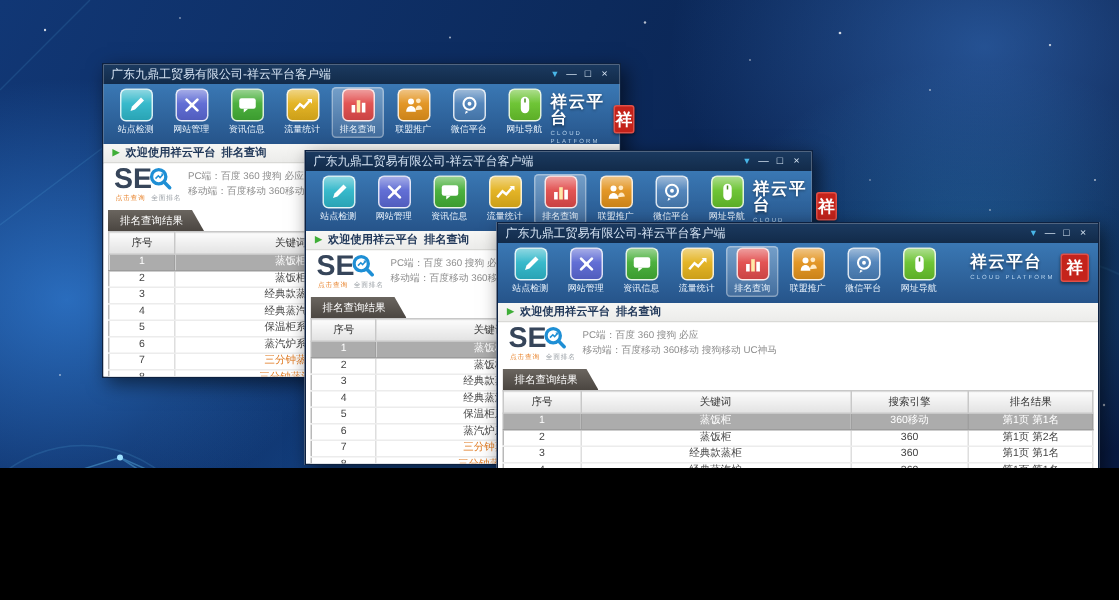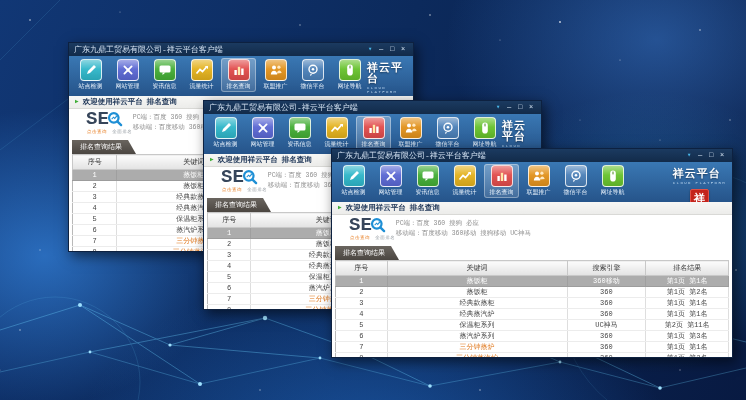--- a/index.html
+++ b/index.html
@@ -1,17 +1,17 @@
 <!DOCTYPE html>
 <html><head>
 <meta charset="utf-8">
 <style>
   html,body{margin:0;padding:0;background:#000;}
-  .scene{position:relative;width:746px;height:400px;overflow:hidden;
-    font-family:Liberation Mono, monospace;
+  .scene{position:relative;width:746px;height:312px;overflow:hidden;
+    font-family:Liberation Sans, sans-serif;
     background:
       radial-gradient(260px 210px at 6% 64%, rgba(64,156,255,.55), rgba(64,156,255,0) 70%),
       radial-gradient(430px 270px at 50% 114%, rgba(40,130,235,.50), rgba(40,130,235,0) 70%),
       radial-gradient(300px 220px at 88% 10%, rgba(70,140,230,.45), rgba(70,140,230,0) 70%),
       radial-gradient(250px 200px at 87% 58%, rgba(60,190,255,.32), rgba(60,190,255,0) 70%),
       linear-gradient(115deg,#113775 0%, #0c2a5c 45%, #081a42 100%);}
   .bgsvg{position:absolute;left:0;top:0;width:746px;height:400px;}
 
   
   .win{position:absolute;height:208px;display:flex;flex-direction:column;
@@ -27,34 +27,34 @@
     display:flex;align-items:flex-start;padding:2px 4px 0 4px;}
   .tools{display:flex;gap:2px;}
   .tool{width:35px;text-align:center;padding:1px 0 1px;border-radius:3px;cursor:pointer;}
   .tool.active{background:linear-gradient(180deg,rgba(255,255,255,.30),rgba(255,255,255,.12));
     box-shadow:inset 0 0 0 1px rgba(255,255,255,.35);}
   .tile{width:22px;height:22px;margin:0 auto;border-radius:4px;border:1px solid rgba(255,255,255,.8);
     box-sizing:border-box;display:flex;align-items:center;justify-content:center;}
   .tile svg{width:14px;height:14px;display:block;}
   .tlabel{font-size:6.5px;color:#eaf3fc;margin-top:1px;white-space:nowrap;transform:scale(.92);}
 
-  .brand{margin-left:auto;display:flex;align-items:center;gap:4px;margin-top:5px;padding-right:2px;flex-direction:column;}
+  .brand{margin-left:auto;display:flex;align-items:center;gap:4px;margin-top:5px;padding-right:2px;}
   .brand-name{font-size:11px;font-weight:bold;color:#fff;letter-spacing:1px;text-shadow:0 1px 2px rgba(0,0,0,.45);line-height:11px;}
   .brand-sub{font-size:4px;color:#b8d4ee;letter-spacing:1.4px;margin-top:1px;}
   .seal{width:17px;height:17px;background:#c4231b;border:1px solid #e05048;border-radius:2px;
     color:#fff;font-size:11px;font-weight:bold;display:flex;align-items:center;justify-content:center;
     box-shadow:0 1px 2px rgba(0,0,0,.4);}
 
   .breadcrumb{height:12px;flex:0 0 12px;display:flex;align-items:center;gap:4px;padding:0 6px;
     background:linear-gradient(#f7f7f5,#ececea);border-bottom:1px solid #d9d9d6;
     font-size:7.5px;font-weight:bold;color:#22395a;}
   .flag{color:#3fae37;font-size:6px;line-height:6px;}
 
   .seo-bar{height:27px;flex:0 0 27px;background:#fff;display:flex;align-items:center;padding:0 7px;overflow:hidden;}
-  .seo-logo{position:relative;display:flex;align-items:flex-end;padding-bottom:6px;margin-left:10px;}
+  .seo-logo{position:relative;display:flex;align-items:flex-end;padding-bottom:6px;}
   .se{font-size:19px;font-weight:bold;color:#36455a;line-height:17px;}
   .mag{margin-left:-2px;display:flex;}
   .tag{position:absolute;left:1px;bottom:0;font-size:4.5px;letter-spacing:.5px;white-space:nowrap;}
   .tag-a{color:#e8822a;} .tag-b{color:#9aa0a6;margin-left:2px;}
   .eng{margin-left:9px;font-size:6.5px;color:#8e8e8e;line-height:10px;white-space:nowrap;}
   .btns{margin-left:auto;padding-right:52px;white-space:nowrap;}
   .btn{display:inline-block;padding:3px 9px;border-radius:2px;cursor:pointer;
     background:linear-gradient(#61bb54,#46a03a);border:1px solid #3f9434;color:#fff;font-size:7.5px;
     margin-left:7px;box-shadow:0 1px 2px rgba(0,0,0,.25);}
 

